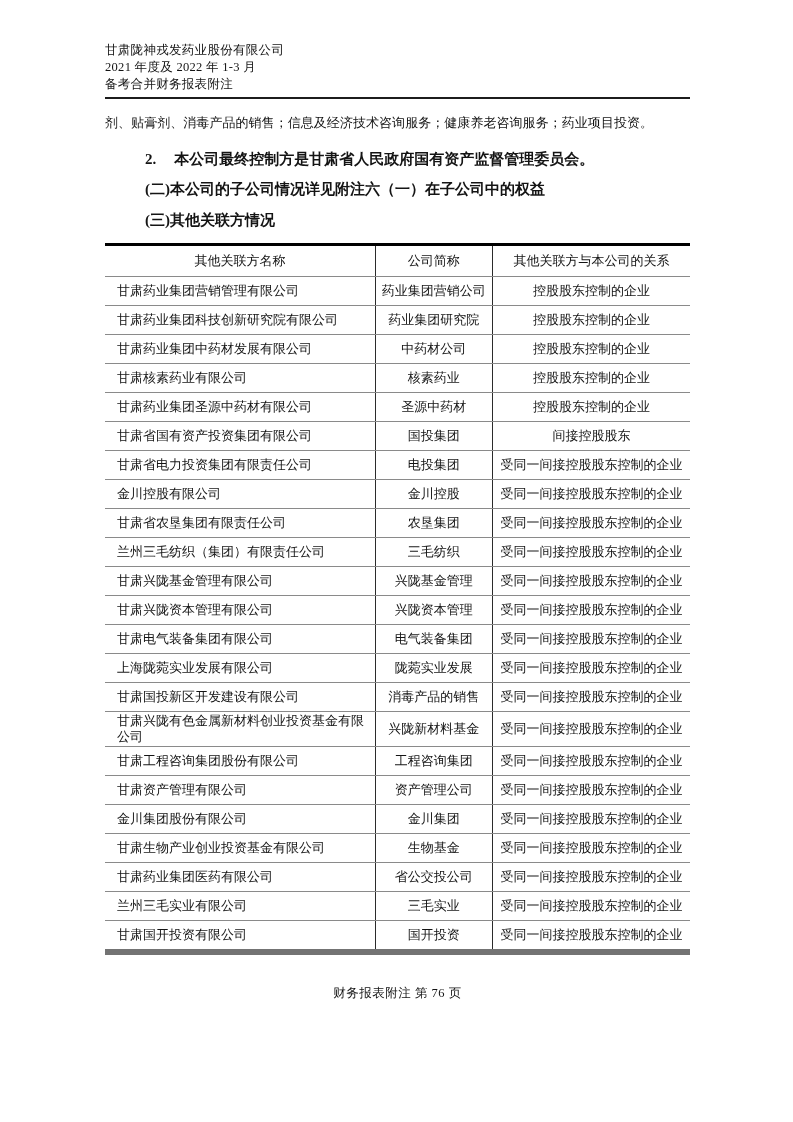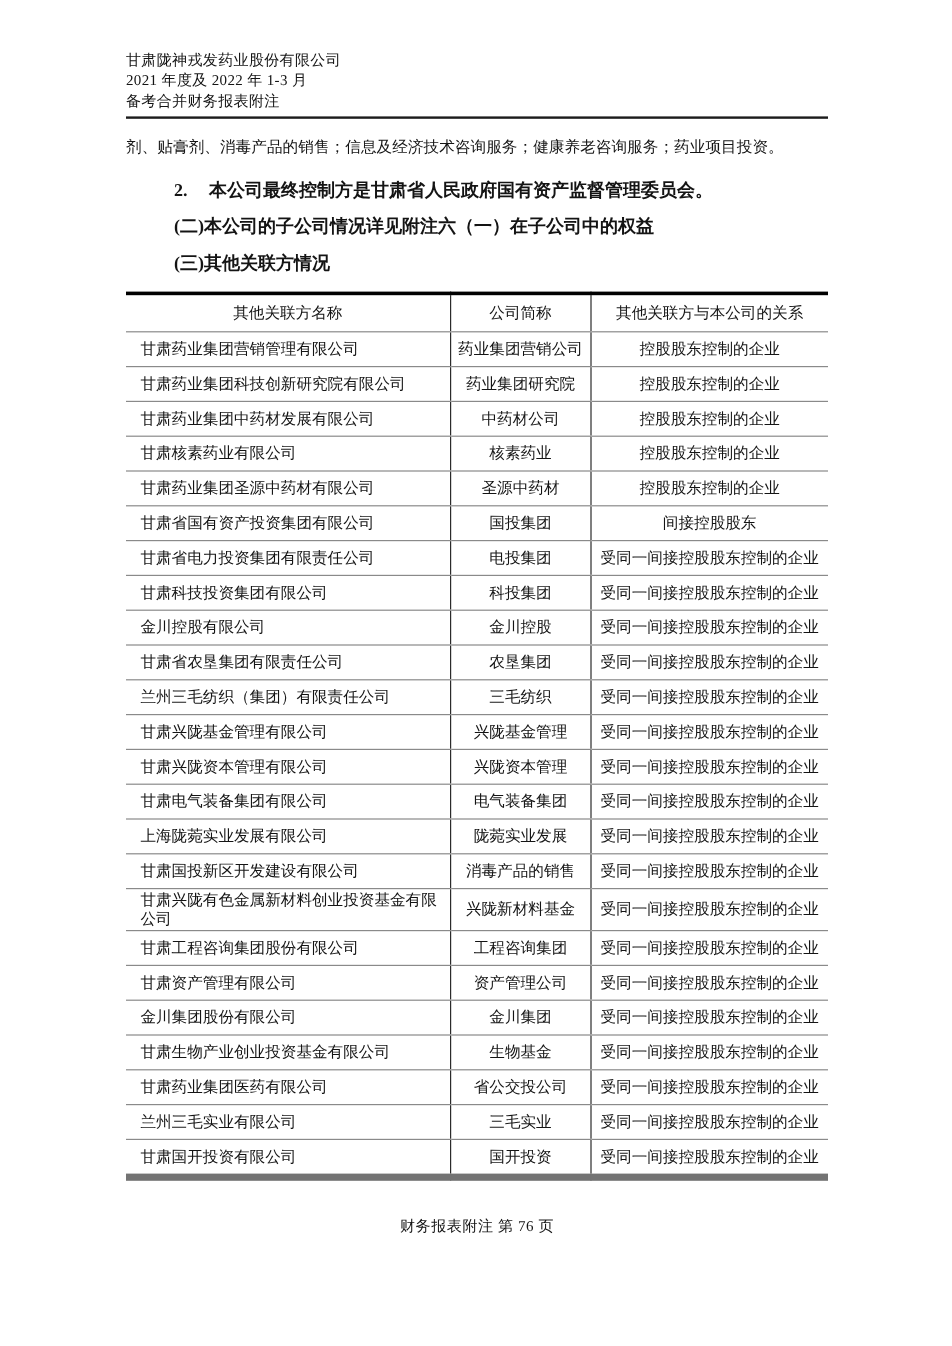--- a/index.html
+++ b/index.html
@@ -137,25 +137,20 @@
           <td>甘肃省国有资产投资集团有限公司</td>
           <td>国投集团</td>
           <td>间接控股股东</td>
         </tr>
         <tr>
           <td>甘肃省电力投资集团有限责任公司</td>
           <td>电投集团</td>
           <td>受同一间接控股股东控制的企业</td>
         </tr>
         <tr>
-          <td>甘肃科技投资集团有限公司</td>
-          <td>科投集团</td>
-          <td>受同一间接控股股东控制的企业</td>
-        </tr>
-        <tr>
           <td>金川控股有限公司</td>
           <td>金川控股</td>
           <td>受同一间接控股股东控制的企业</td>
         </tr>
         <tr>
           <td>甘肃省农垦集团有限责任公司</td>
           <td>农垦集团</td>
           <td>受同一间接控股股东控制的企业</td>
         </tr>
         <tr>

